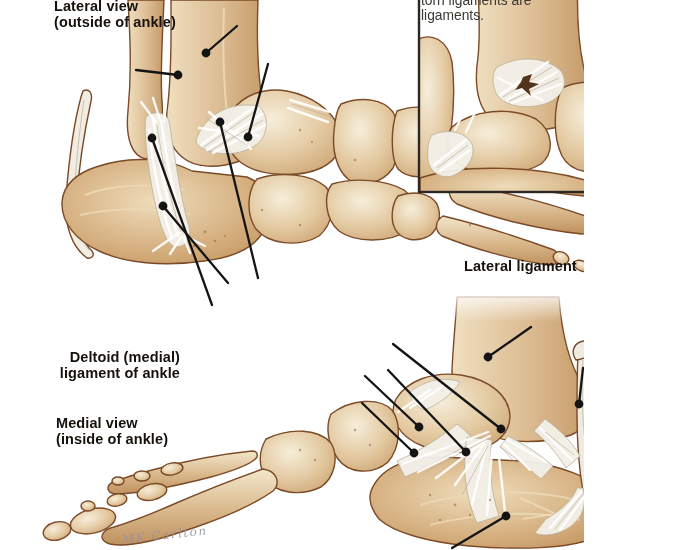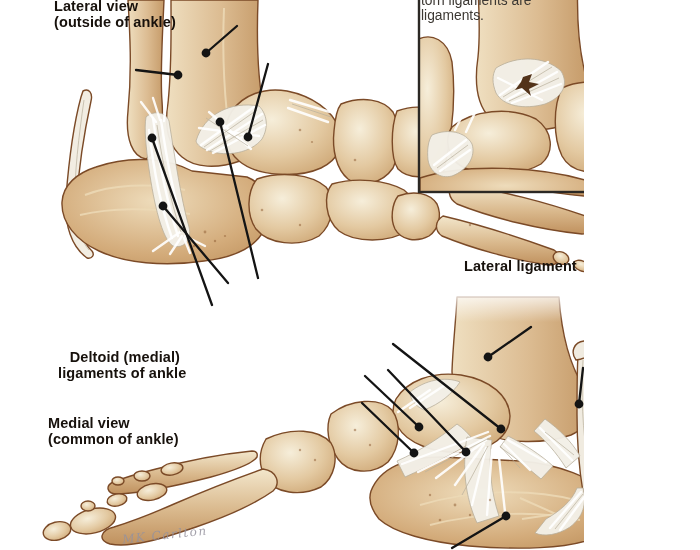--- a/index.html
+++ b/index.html
@@ -276,23 +276,23 @@
   <div>torn ligaments are</div>
   <div>ligaments.</div>
 </div>
 
 <div class="lbl" style="left:464px;top:258px;">
   <div>Lateral ligament</div>
 </div>
 
 <div class="lbl" style="left:58px;top:349px;width:122px;text-align:right;">
   <div>Deltoid (medial)</div>
-  <div>ligaments of ankle</div>
-</div>
-
-<div class="lbl" style="left:48px;top:415px;">
+  <div>ligament of ankle</div>
+</div>
+
+<div class="lbl" style="left:56px;top:415px;">
   <div>Medial view</div>
-  <div>(common of ankle)</div>
+  <div>(inside of ankle)</div>
 </div>
 
 <div class="sig">MK Carlton</div>
 
 </div>
 
 </body></html>

